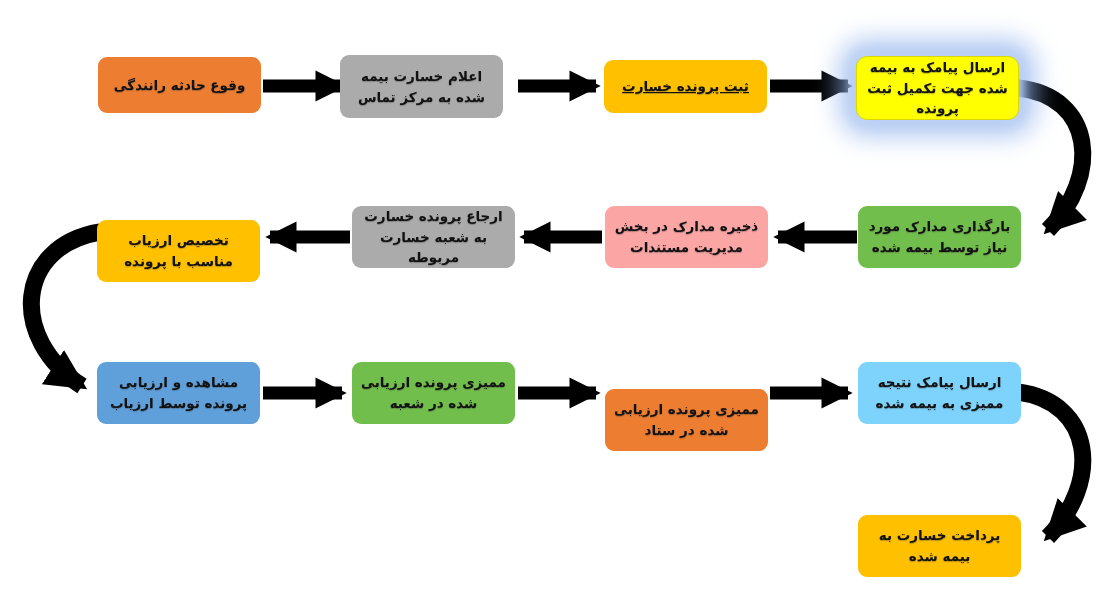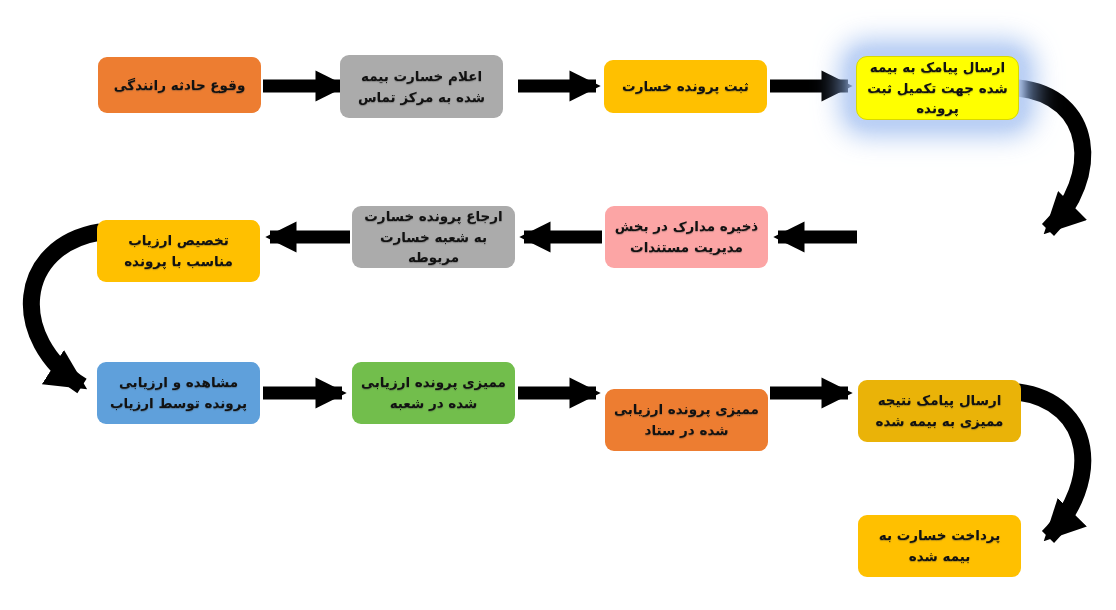--- a/index.html
+++ b/index.html
@@ -32,21 +32,21 @@
     text-shadow:0 1px 1px rgba(60,60,60,0.35);
   }
   .glow{
     border:1px solid #d8d800;
     box-shadow:0 0 10px 4px rgba(190,210,245,0.95),
                0 0 26px 16px rgba(145,180,238,0.75);
   }
   
   .n1 {left:98px;  top:57px;  height:56px;}
   .n2 {left:340px; top:55px;  height:63px;}
-  .n3 {left:604px; top:60px;  height:53px;}
+  .n3 {left:604px; top:60px;  height:53px;text-decoration:underline;}
   .n4 {left:856px; top:56px;  height:64px;border-radius:11px;}
   .n5 {left:858px; top:206px; height:62px;}
   .n6 {left:605px; top:206px; height:62px;}
   .n7 {left:352px; top:206px; height:62px;}
   .n8 {left:97px;  top:220px; height:62px;}
   .n9 {left:97px;  top:362px; height:62px;}
   .n10{left:352px; top:362px; height:62px;}
   .n11{left:605px; top:362px; height:62px;margin-top:27px;}
   .n12{left:858px; top:362px; height:62px;}
   .n13{left:858px; top:515px; height:62px;}
@@ -77,22 +77,23 @@
       <path d="M1018,88 C1094,96 1102,176 1048,230" marker-end="url(#ah)"></path>
       <path d="M100,232 C16,246 8,338 82,386" marker-end="url(#ah)"></path>
       <path d="M1018,392 C1094,402 1102,482 1048,537" marker-end="url(#ah)"></path>
     </g>
   </svg>
 
   <div class="node n1" style="background: rgb(237, 125, 49);">وقوع حادثه رانندگی</div>
   <div class="node n2" style="background: rgb(171, 171, 171);">اعلام خسارت بیمه شده به مرکز تماس</div>
   <div class="node n3" style="background: rgb(255, 192, 0);">ثبت پرونده خسارت</div>
   <div class="node n4 glow" style="background: rgb(255, 255, 0);">ارسال پیامک به بیمه شده جهت تکمیل ثبت پرونده</div>
+  <div class="node n5" style="background: rgb(114, 190, 76);">بارگذاری مدارک مورد نیاز توسط بیمه شده</div>
   <div class="node n6" style="background: #fca5a5;">ذخیره مدارک در بخش مدیریت مستندات</div>
   <div class="node n7" style="background: rgb(171, 171, 171);">ارجاع پرونده خسارت به شعبه خسارت مربوطه</div>
   <div class="node n8" style="background: rgb(255, 192, 0);">تخصیص ارزیاب مناسب با پرونده</div>
   <div class="node n9" style="background: rgb(95, 160, 219);">مشاهده و ارزیابی پرونده توسط ارزیاب</div>
   <div class="node n10" style="background: rgb(114, 190, 76);">ممیزی پرونده ارزیابی شده در شعبه</div>
   <div class="node n11" style="background: rgb(237, 125, 49);">ممیزی پرونده ارزیابی شده در ستاد</div>
-  <div class="node n12" style="background: #eab308; margin-top: 18px;">ارسال پیامک نتیجه ممیزی به بیمه شده</div>
+  <div class="node n12" style="background: #7dd3fc;">ارسال پیامک نتیجه ممیزی به بیمه شده</div>
   <div class="node n13" style="background: rgb(255, 192, 0);">پرداخت خسارت به بیمه شده</div>
 
 </div>
 
 </body></html>

